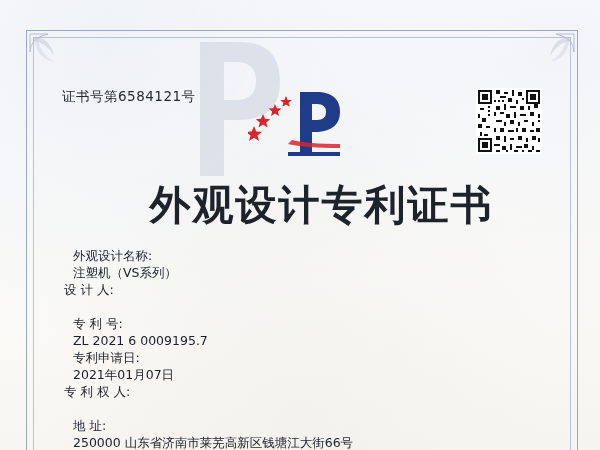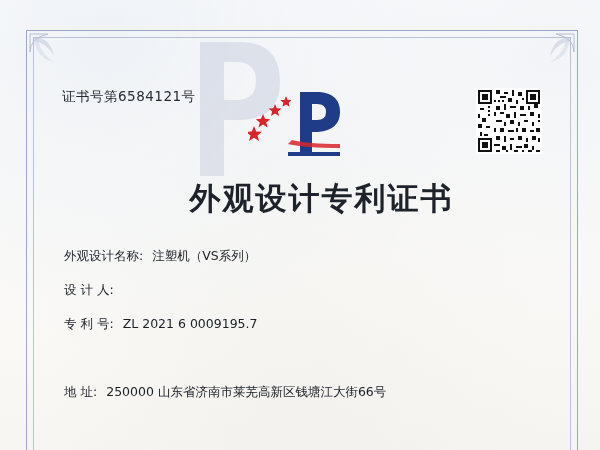--- a/index.html
+++ b/index.html
@@ -103,21 +103,21 @@
   }
   .qr svg { display: block; }
 
   
   .title {
     position: absolute;
     left: 0;
     right: 0;
     top: 178px;
     text-align: center;
-    font-size: 31px;
+    font-size: 41px;
     font-weight: bold;
     letter-spacing: 2px;
     color: #1d222b;
     font-family: "DejaVu Sans", sans-serif;
     padding-left: 43px;
   }
 
   
   .fields {
     position: absolute;
@@ -126,20 +126,21 @@
     right: 52px;
   }
   .field-row {
     display: flex;
     align-items: baseline;
     height: 34px;
     font-size: 12.5px;
     color: #22262e;
     font-family: "DejaVu Sans", sans-serif;
     white-space: nowrap;
+    flex-direction: column;
   }
   .field-label {
     flex: 0 0 auto;
     color: #1f232b;
   }
   .field-value {
     margin-left: 9px;
     color: #1b1f26;
     text-align: center;
   }
@@ -296,22 +297,27 @@
 
     <div class="field-row">
       <span class="field-label">设  计  人:</span>
     </div>
 
     <div class="field-row">
       <span class="field-label">专   利   号:</span>
       <span class="field-value">ZL 2021 6 0009195.7</span>
     </div>
 
-
-    <div class="field-row">
+    <div class="field-row">
+      <span class="field-label">专利申请日:</span>
+      <span class="field-value">2021年01月07日</span>
+    </div>
+
+    <div class="field-row">
+      <span class="field-label">专 利 权 人:</span>
     </div>
 
     <div class="field-row">
       <span class="field-label">地      址:</span>
       <span class="field-value">250000 山东省济南市莱芜高新区钱塘江大街66号</span>
     </div>
 
   </div>
 
 </div>

